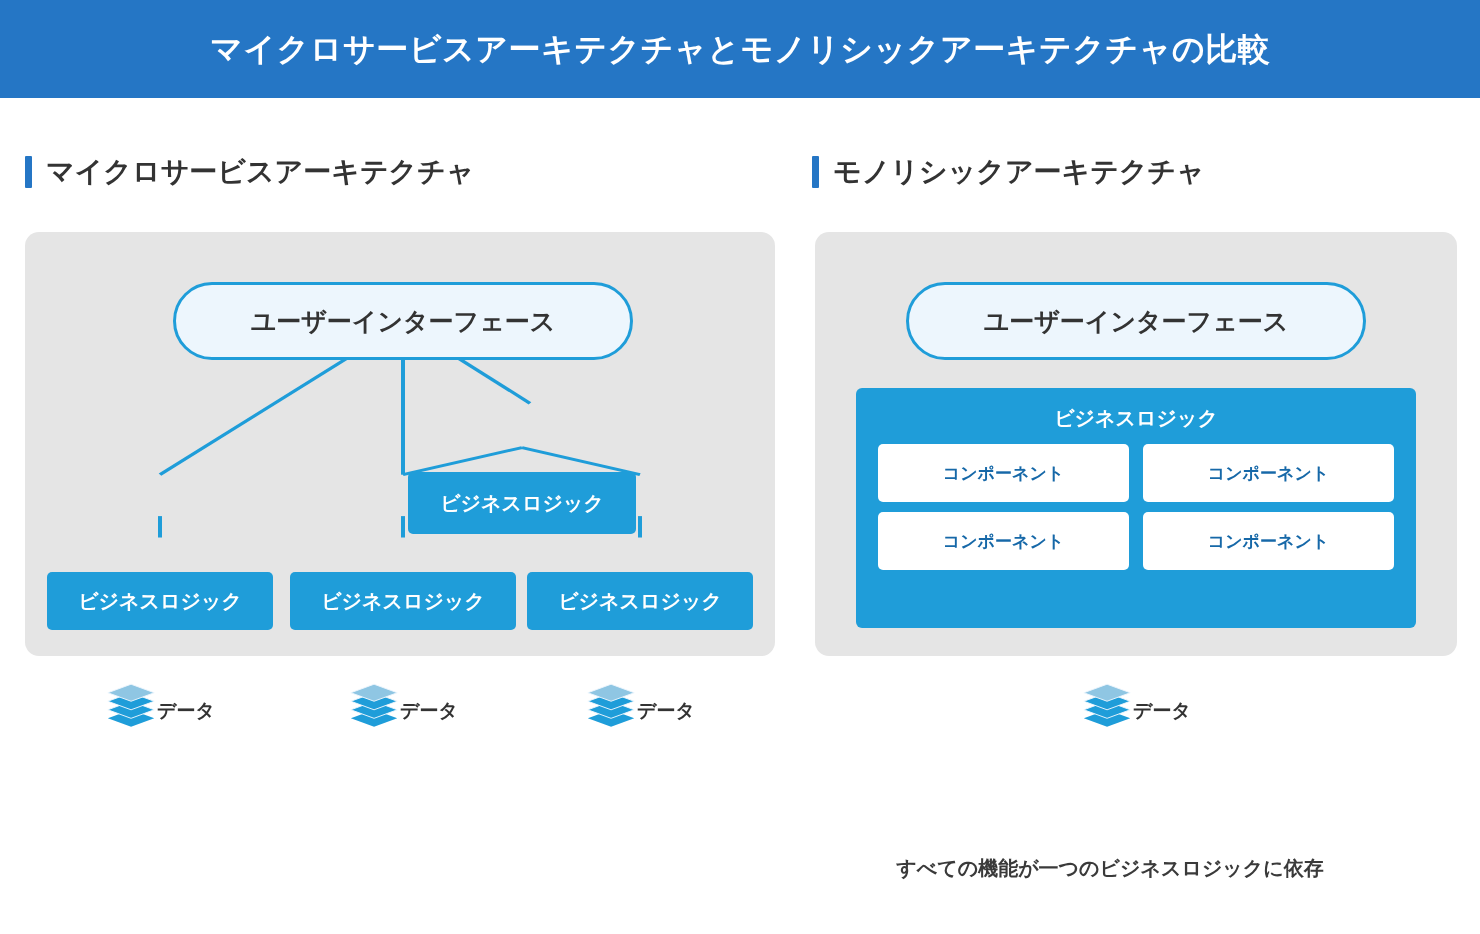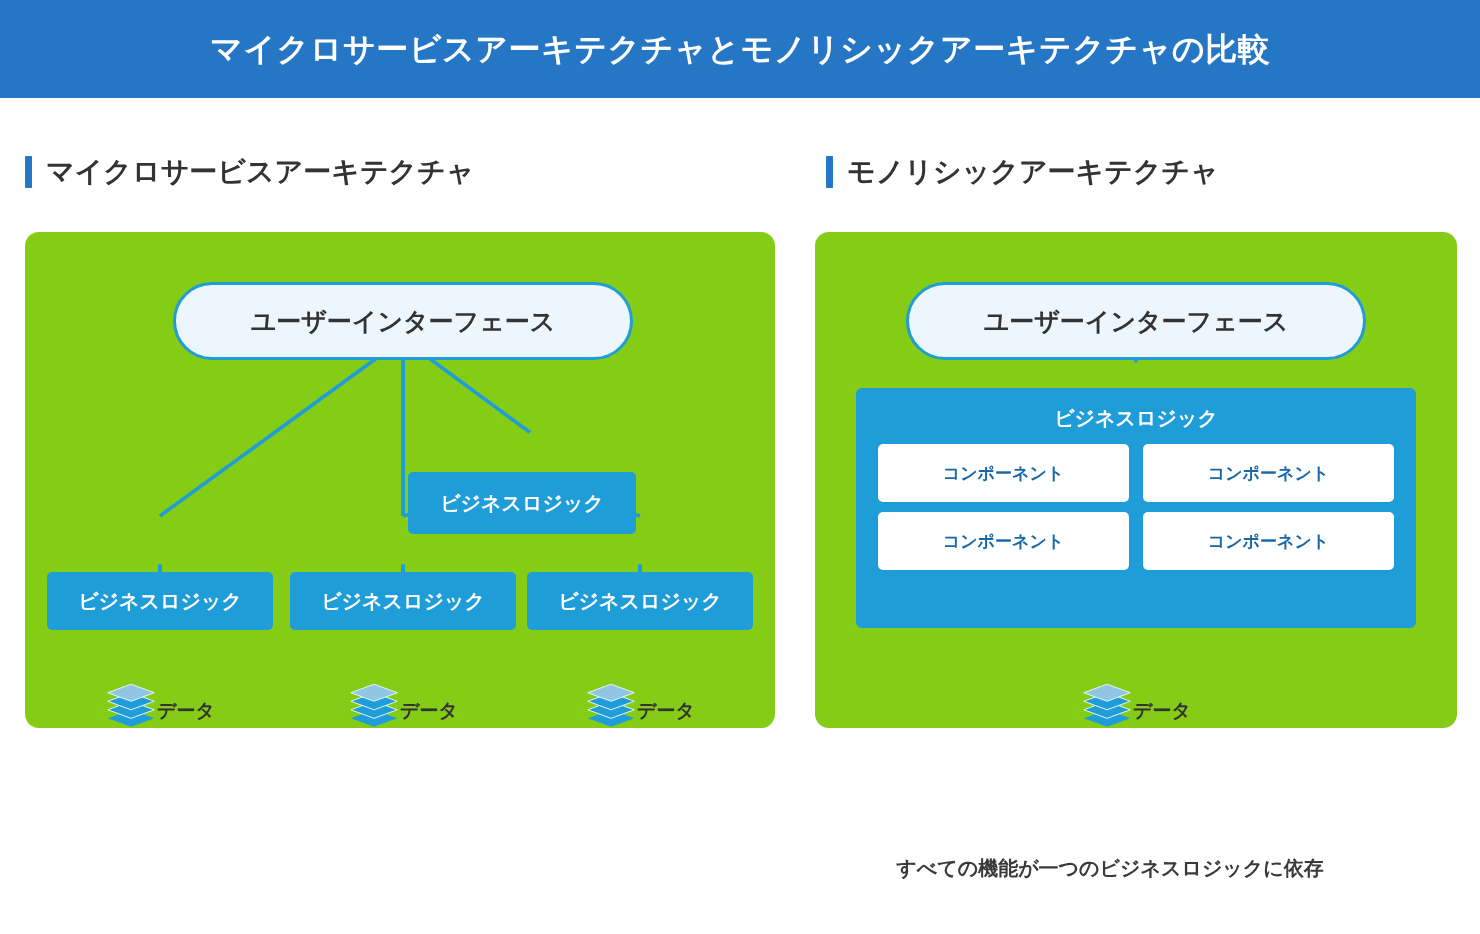--- a/index.html
+++ b/index.html
@@ -39,22 +39,22 @@
   .section-bar{
     width:7px;height:32px;background:#2576C5;border-radius:1px;flex:0 0 auto;
   }
   .section-title{
     font-size:28px;font-weight:bold;color:#333333;white-space:nowrap;line-height:1;
   }
 
   
   .panel{
     position:absolute;left:25px;top:134px;
-    width:750px;height:496px;
-    background:#84cc16;
+    width:750px;height:424px;
+    background:#e5e5e5;
     border-radius:14px;
   }
   .col-right .panel{left:75px;width:642px;}
 
   .panel-svg{position:absolute;left:0;top:0;width:100%;height:100%;overflow:visible;}
 
   
   .node{position:absolute;box-sizing:border-box;display:flex;align-items:center;justify-content:center;}
 
   .ui-node{
@@ -188,21 +188,21 @@
       </svg>
       <div class="data-label">データ</div>
     </div>
 
   </div>
 
 </div>
 
 <div class="col col-right">
 
-  <div class="section-head" style="left:86px;">
+  <div class="section-head" style="left:72px;">
     <div class="section-bar"></div>
     <div class="section-title">モノリシックアーキテクチャ</div>
   </div>
 
   <div class="panel">
 
     <svg class="panel-svg" viewBox="0 0 642 594" preserveAspectRatio="none">
 
       <line x1="321" y1="128" x2="321" y2="156" stroke="#1F9DD9" stroke-width="4"></line>
 

